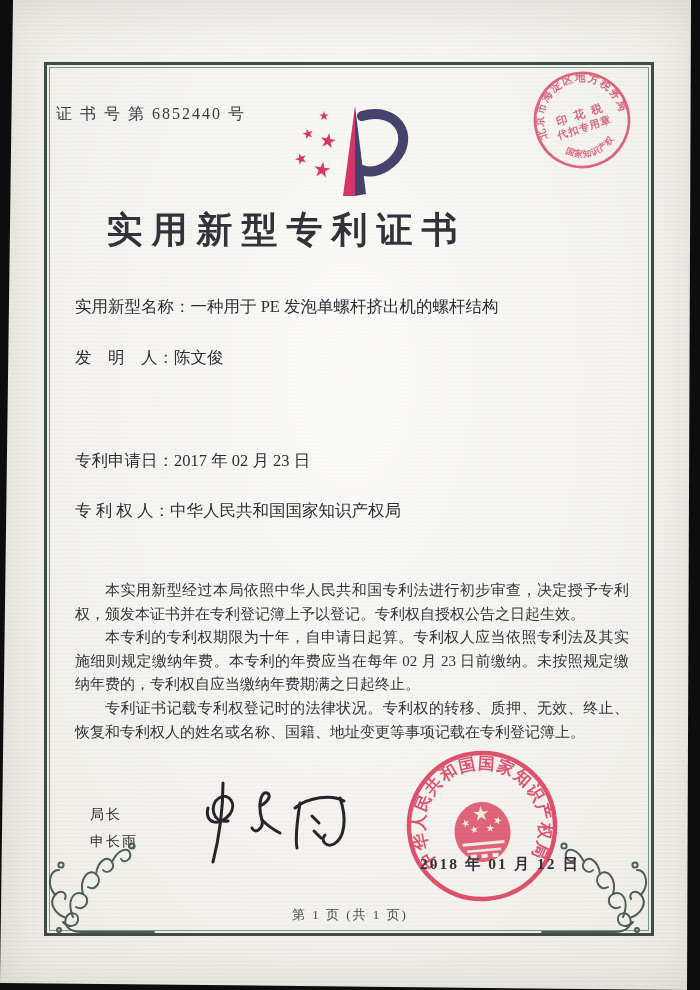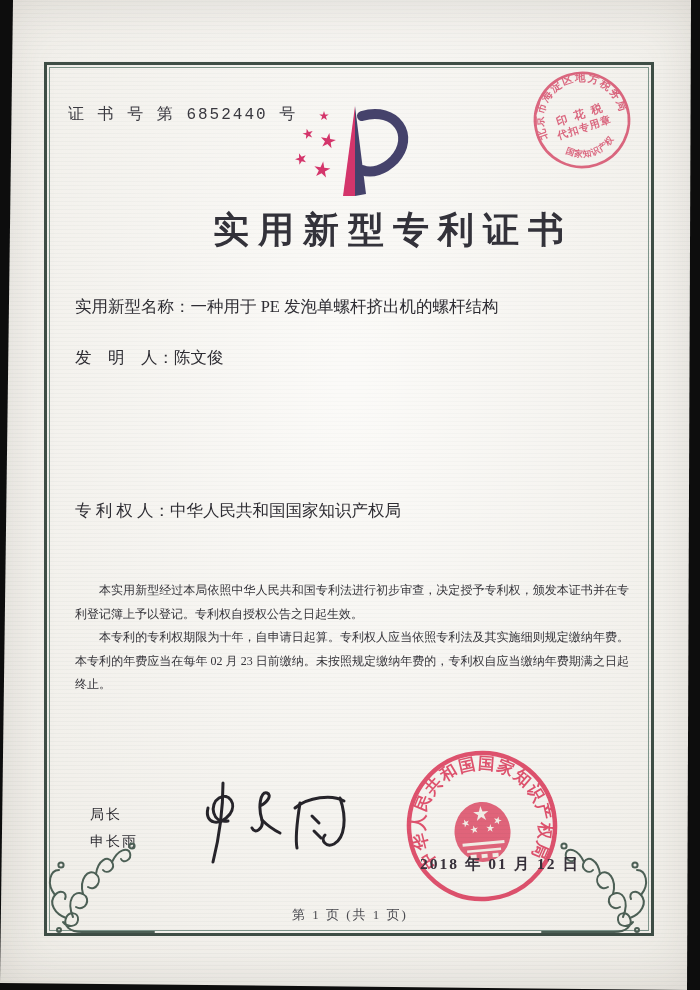--- a/index.html
+++ b/index.html
@@ -8,26 +8,26 @@
   .paper{position:absolute;inset:0;
          clip-path:polygon(13px 0px,691px 0px,687px 990px,0px 983px);
          background:
            radial-gradient(ellipse at 50% 38%, rgba(255,255,255,0.55), rgba(120,110,95,0.06) 92%),
            repeating-linear-gradient(0deg, rgba(140,160,150,0.08) 0 1px, rgba(0,0,0,0) 1px 4px),
            #f7f5f0;
          box-shadow:inset 0 0 55px rgba(95,85,70,0.18);}
   .frame{position:absolute;left:44px;top:62px;width:604px;height:868px;
          border:3px solid #3e4d45;}
   .frame::after{content:"";position:absolute;inset:2px;border:1px solid #7d948a;}
-  .cert-no{position:absolute;left:68px;top:104px;font-size:16px;letter-spacing:2px;color:#3a3940;font-family:Liberation Mono, monospace;}
-  .title{position:absolute;left:0;top:206px;width:573px;text-align:right;
+  .cert-no{position:absolute;left:56px;top:104px;font-size:16px;letter-spacing:2px;color:#3a3940;}
+  .title{position:absolute;left:0;top:206px;width:573px;text-align:center;
          font-size:36px;font-weight:bold;letter-spacing:9px;color:#33323a;}
   .logo{position:absolute;left:288px;top:104px;}
   .field-row{position:absolute;left:75px;font-size:16.5px;color:#2e2d33;white-space:nowrap;}
-  .paras{position:absolute;left:75px;top:579px;width:554px;font-size:12px;
+  .paras{position:absolute;left:75px;top:579px;width:554px;font-size:15px;
          line-height:23.6px;color:#35343a;text-align:justify;}
   .paras p{margin:0;text-indent:2em;}
   .signer{position:absolute;left:90px;top:806px;font-size:14px;color:#2e2d33;
           font-family:"Liberation Sans","DejaVu Sans",sans-serif;}
   .signer div{margin-bottom:9px;letter-spacing:2px;}
   .signature{position:absolute;left:192px;top:778px;}
   .footer{position:absolute;left:0;top:906px;width:700px;text-align:center;
           font-size:13px;letter-spacing:2px;color:#4a4a50;}
   .tax-stamp{position:absolute;left:532px;top:70px;transform:rotate(-18deg);opacity:0.88;
              mix-blend-mode:multiply;}
@@ -97,27 +97,31 @@
     </svg>
 
     <div class="title">实用新型专利证书</div>
 
     <div class="field-row" style="top:347px">
       <span>发　明　人：</span><span>陈文俊</span>
     </div>
     <div class="field-row" style="top:296px">
       <span>实用新型名称：</span><span>一种用于 PE 发泡单螺杆挤出机的螺杆结构</span>
     </div>
+    <div class="field-row" style="top:450px">
+      <span>专利申请日：</span><span>2017 年 02 月 23 日</span>
+    </div>
     <div class="field-row" style="top:500px">
       <span>专 利 权 人：</span><span>中华人民共和国国家知识产权局</span>
     </div>
 
     <div class="paras">
       <p>本实用新型经过本局依照中华人民共和国专利法进行初步审查，决定授予专利权，颁发本证书并在专利登记簿上予以登记。专利权自授权公告之日起生效。</p>
       <p>本专利的专利权期限为十年，自申请日起算。专利权人应当依照专利法及其实施细则规定缴纳年费。本专利的年费应当在每年 02 月 23 日前缴纳。未按照规定缴纳年费的，专利权自应当缴纳年费期满之日起终止。</p>
+      <p>专利证书记载专利权登记时的法律状况。专利权的转移、质押、无效、终止、恢复和专利权人的姓名或名称、国籍、地址变更等事项记载在专利登记簿上。</p>
     </div>
 
     <div class="signer">
       <div>局长</div>
       <div>申长雨</div>
     </div>
 
     <svg class="signature" width="175" height="90" viewBox="0 0 175 90">
       <g stroke="#26242a" fill="none" stroke-width="3" stroke-linecap="round">
         <path d="M16,30 C12,46 28,49 38,36 C45,26 37,14 27,20 C17,26 20,46 36,43"></path>

